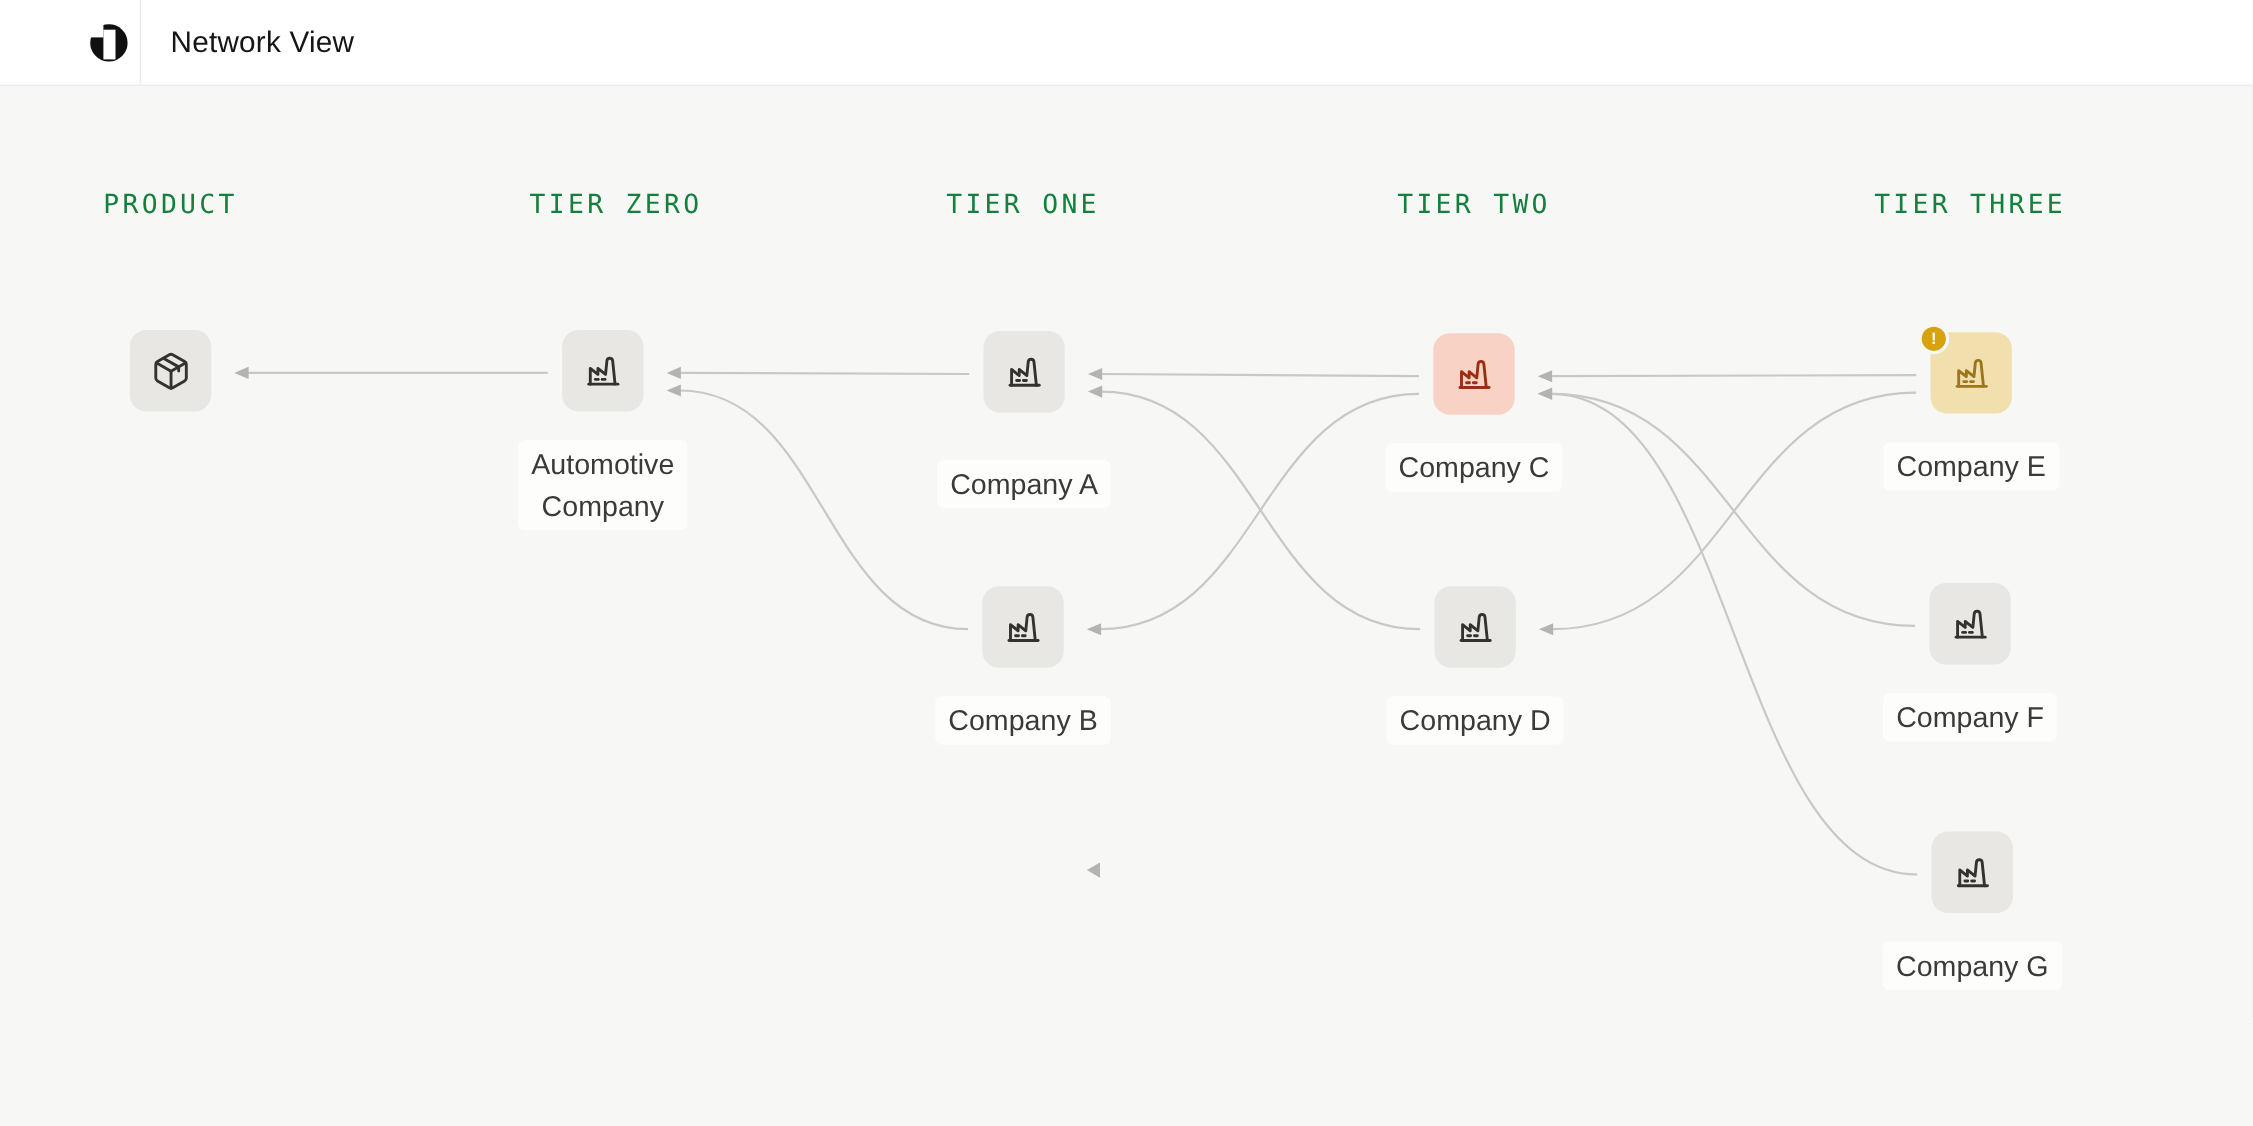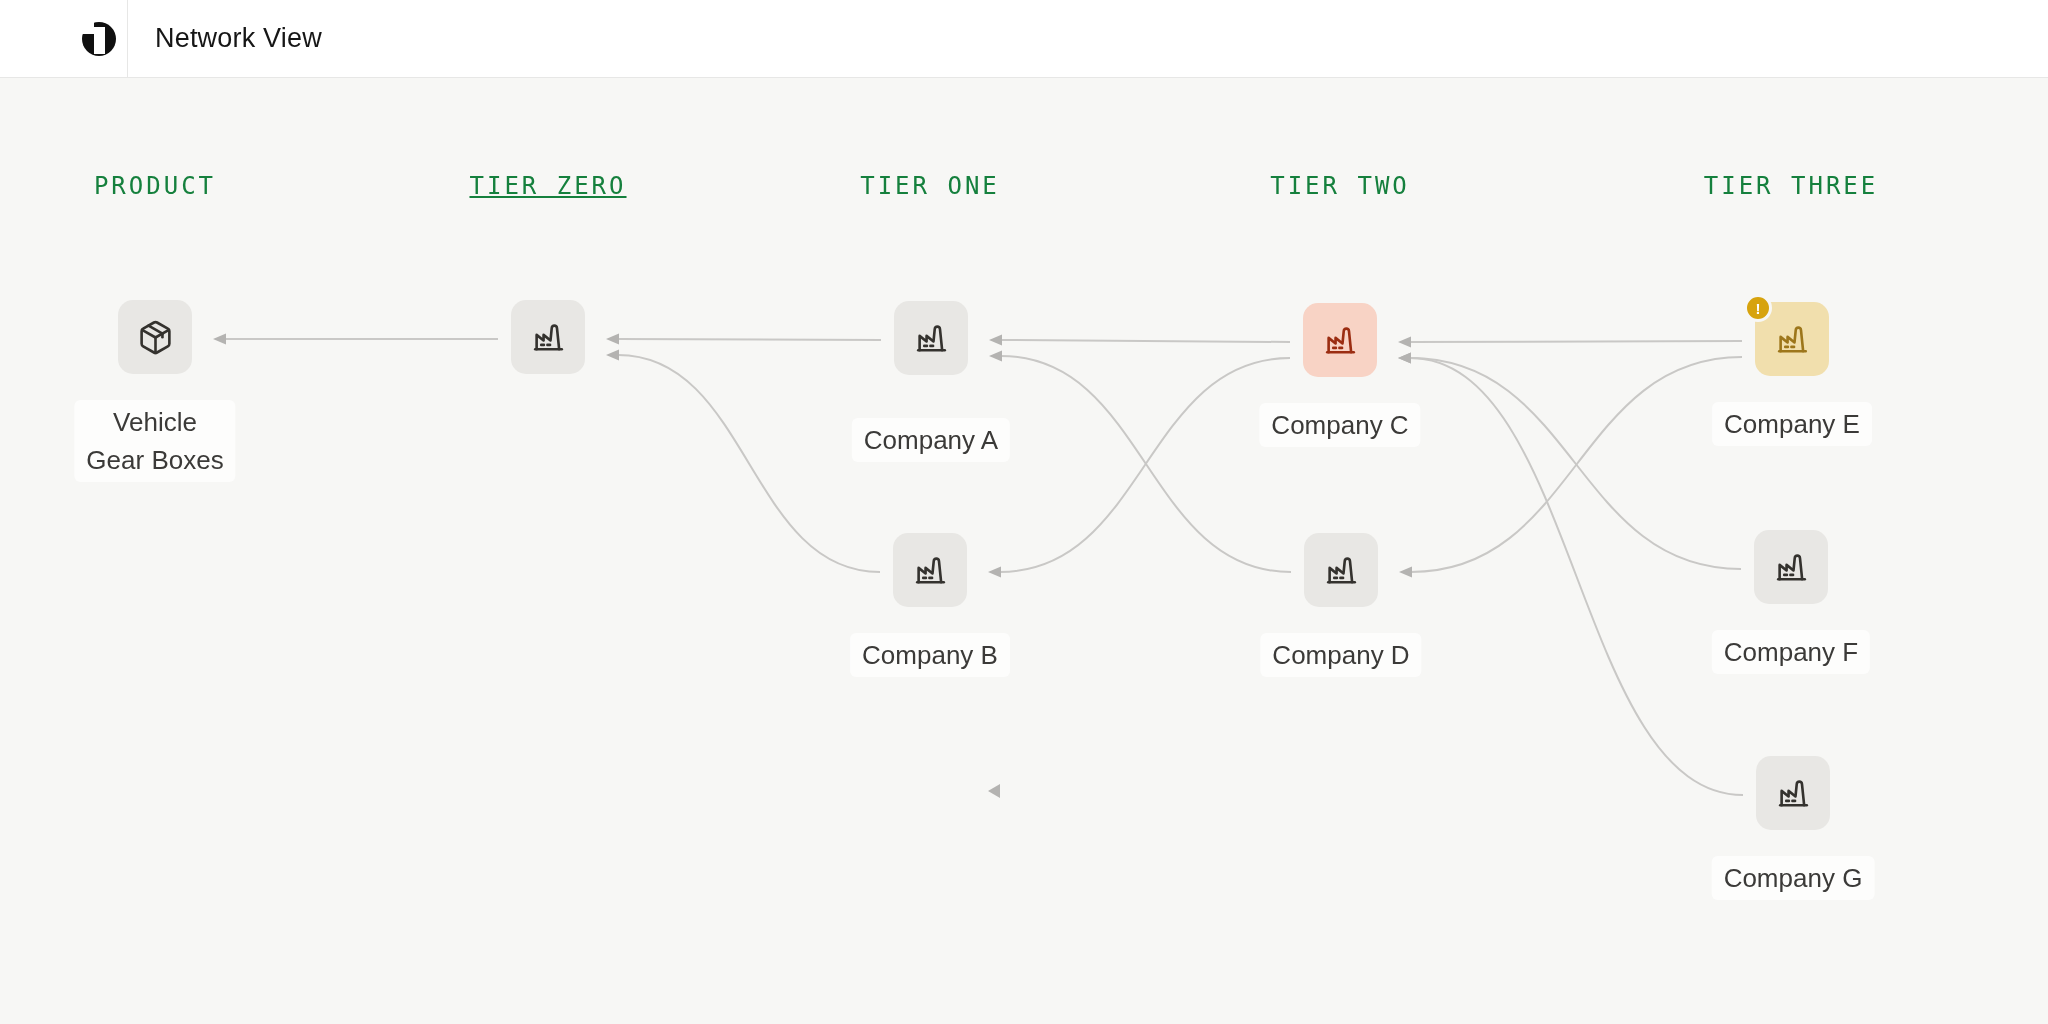--- a/index.html
+++ b/index.html
@@ -97,47 +97,47 @@
         <g>
           <path d="M1742,357 C1576.5,357 1576.5,572 1411,572" fill="none" stroke="#c9c8c6" stroke-width="2"></path>
           <polygon points="1399,572 1412,566.5 1412,577.5" fill="#b4b3b1"></polygon>
         </g>
         <g>
           <polygon points="988,791 1000,784 1000,798" fill="#b4b3b1"></polygon>
         </g>
       </svg>
 
   <div class="tier-header" style="left: 155px; top: 172px;">PRODUCT</div>
-      <div class="tier-header" style="left: 548px; top: 172px; text-decoration: underline;">TIER ZERO</div>
+      <div class="tier-header" style="left: 560px; top: 172px;">TIER ZERO</div>
       <div class="tier-header" style="left: 930px; top: 172px;">TIER ONE</div>
       <div class="tier-header" style="left: 1340px; top: 172px;">TIER TWO</div>
       <div class="tier-header" style="left: 1791px; top: 172px;">TIER THREE</div>
       <div class="node" style="left: 155px; top: 337px; background: rgb(232, 231, 228);">
         <span>
           <svg viewBox="0 0 24 24" fill="none" stroke="#34322e" stroke-width="1.7" stroke-linecap="round" stroke-linejoin="round">
             <path d="M21 8a2 2 0 0 0-1-1.73l-7-4a2 2 0 0 0-2 0l-7 4A2 2 0 0 0 3 8v8a2 2 0 0 0 1 1.73l7 4a2 2 0 0 0 2 0l7-4A2 2 0 0 0 21 16Z"></path>
             <path d="m3.3 7 8.7 5 8.7-5"></path>
             <path d="M12 22V12"></path>
             <path d="m7.5 4.27 9 5.15"></path>
             <path d="M16.5 9.42v2.4"></path>
           </svg>
         </span>
       </div>
-      <div class="node-label" style="left: 155px; top: 400px;">Vehicle
-Gear Boxes</div>
       <div class="node" style="left: 548px; top: 337px; background: rgb(232, 231, 228);">
         <span>
           <svg viewBox="0 0 24 24" fill="none" stroke="#34322e" stroke-width="1.7" stroke-linecap="round" stroke-linejoin="round">
             <path d="M4.3 19.6V10.3l4.5 3.6v-3.6l4.5 3.6.8-8c.1-1 .8-1.6 1.7-1.6s1.6.6 1.7 1.6l1.4 13.7"></path>
             <path d="M3.4 19.6h17.2"></path>
             <path d="M7.3 16.8h1.7"></path>
             <path d="M11.3 16.8h1.7"></path>
           </svg>
         </span>
       </div>
+      <div class="node-label" style="left: 548px; top: 400px;">Automotive
+Company</div>
       <div class="node" style="left: 931px; top: 338px; background: rgb(232, 231, 228);">
         <span>
           <svg viewBox="0 0 24 24" fill="none" stroke="#34322e" stroke-width="1.7" stroke-linecap="round" stroke-linejoin="round">
             <path d="M4.3 19.6V10.3l4.5 3.6v-3.6l4.5 3.6.8-8c.1-1 .8-1.6 1.7-1.6s1.6.6 1.7 1.6l1.4 13.7"></path>
             <path d="M3.4 19.6h17.2"></path>
             <path d="M7.3 16.8h1.7"></path>
             <path d="M11.3 16.8h1.7"></path>
           </svg>
         </span>
       </div>

